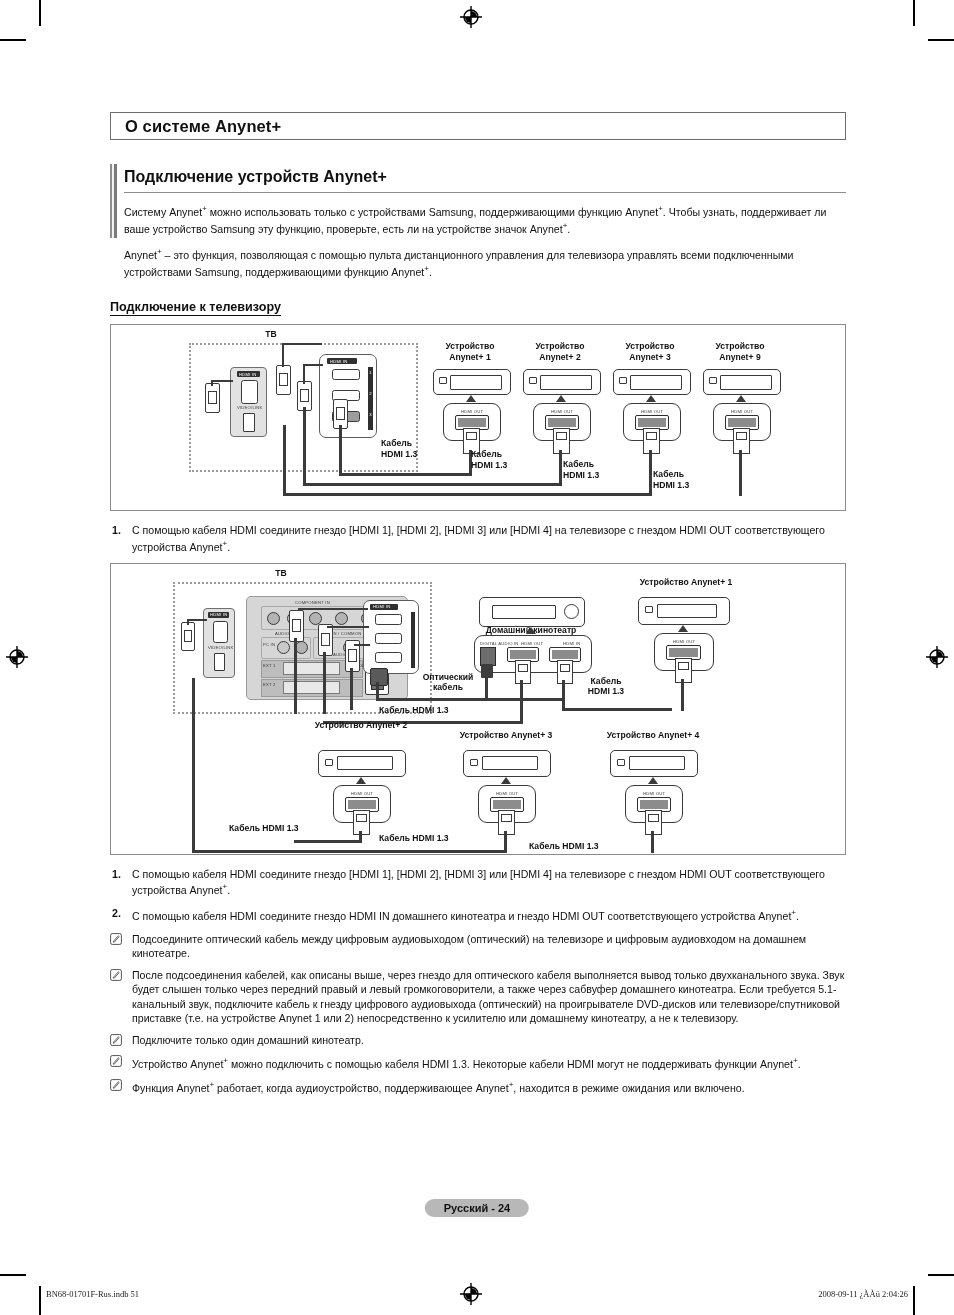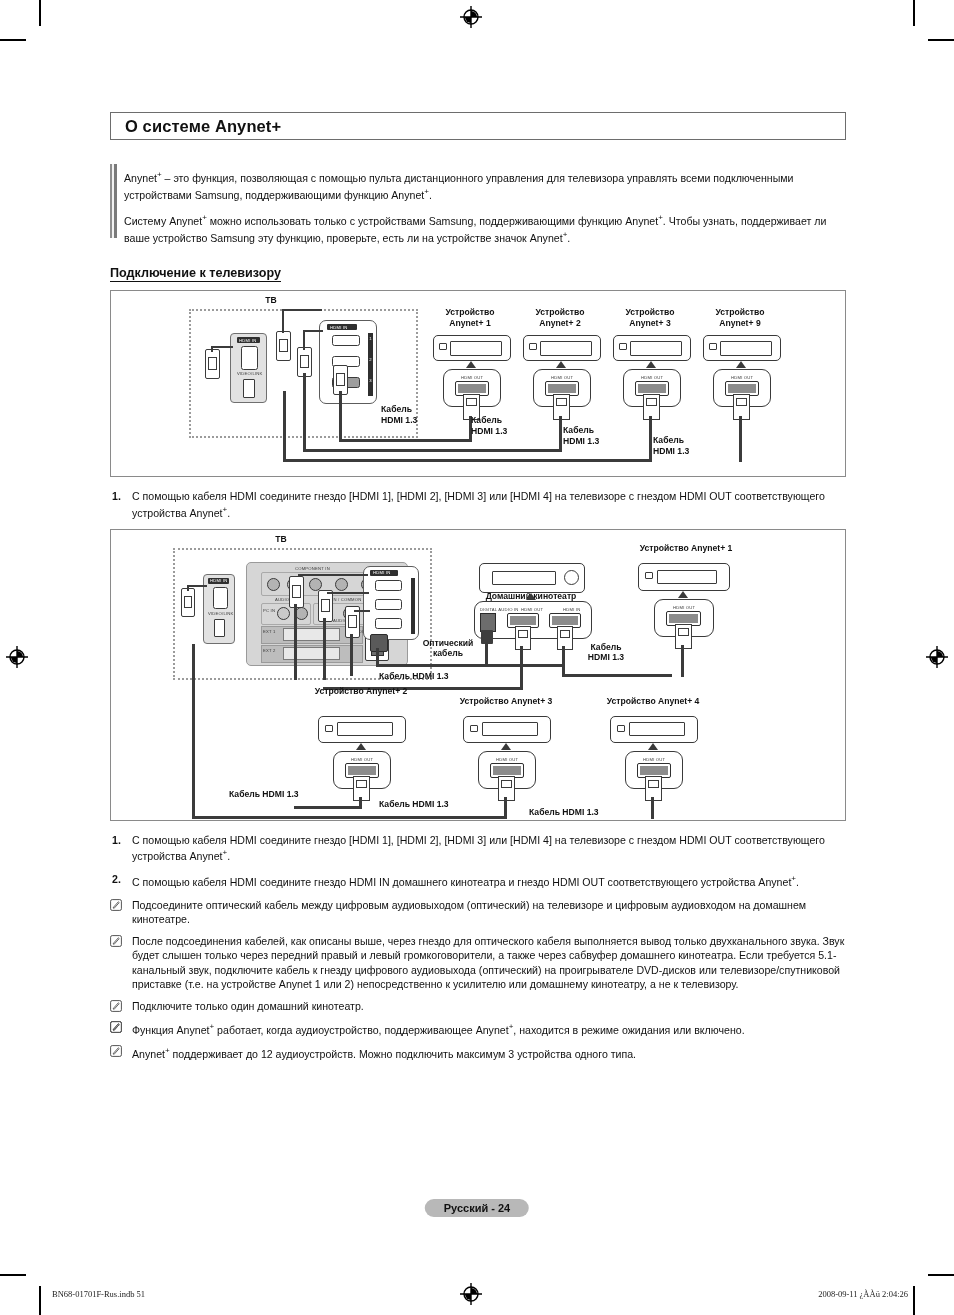--- a/index.html
+++ b/index.html
@@ -73,21 +73,21 @@
   ol.steps li .n{position:absolute;left:2px;top:0;font-weight:bold;}
   ul.notes{margin:6px 0 0 0;padding:0;list-style:none;}
   ul.notes li{position:relative;padding-left:22px;margin-bottom:7px;font-size:10.6px;line-height:14.5px;}
   .noteicon{position:absolute;left:0;top:1px;width:12px;height:12px;}
 
   
   .pagebadge{position:absolute;left:50%;transform:translateX(-50%);top:1199px;
     background:#b8b8b8;color:#111;font-size:11px;font-weight:bold;
     padding:3px 19px;border-radius:9px;}
   .foot{position:absolute;top:1289px;font-size:8.5px;font-family:"Liberation Serif","DejaVu Serif",serif;color:#222;}
-  .foot.left{left:52px;font-family:Liberation Serif, serif;}
+  .foot.left{left:46px;font-family:Liberation Serif, serif;}
   .foot.right{right:46px;}
   .footrule{position:absolute;background:#000;}
 </style>
 </head>
 <body>
 
 <div class="crop" style="left:39px;top:0;width:2px;height:26px;"></div>
 <div class="crop" style="left:0;top:39px;width:26px;height:2px;"></div>
 <div class="crop" style="left:913px;top:0;width:2px;height:26px;"></div>
 <div class="crop" style="left:928px;top:39px;width:26px;height:2px;"></div>
@@ -131,22 +131,23 @@
 
 <div id="page">
 <div class="content">
 
   <div class="hdr-box">
     <span class="t">О системе Anynet+</span>
   </div>
 
   <div class="sec">
     <div class="bar"></div>
+    <h2>Подключение устройств Anynet+</h2>
+    <p>Систему Anynet<span class="sup">+</span> можно использовать только с устройствами Samsung, поддерживающими функцию Anynet<span class="sup">+</span>. Чтобы узнать, поддерживает ли ваше устройство Samsung эту функцию, проверьте, есть ли на устройстве значок Anynet<span class="sup">+</span>.</p>
     <p>Anynet<span class="sup">+</span> – это функция, позволяющая с помощью пульта дистанционного управления для телевизора управлять всеми подключенными устройствами Samsung, поддерживающими функцию Anynet<span class="sup">+</span>.</p>
-    <p>Систему Anynet<span class="sup">+</span> можно использовать только с устройствами Samsung, поддерживающими функцию Anynet<span class="sup">+</span>. Чтобы узнать, поддерживает ли ваше устройство Samsung эту функцию, проверьте, есть ли на устройстве значок Anynet<span class="sup">+</span>.</p>
   </div>
 
   <div style="margin-top:4px">
     <span class="subhead">Подключение к телевизору</span>
   </div>
 
   <div class="diagram d1">
 
     <div class="lbl" style="left:145px;top:4px;width:30px;">ТВ</div>
     <div class="dotted" style="left:78px;top:18px;width:225px;height:125px;"></div>
@@ -520,41 +521,32 @@
       <span>Подключите только один домашний кинотеатр.</span>
     </li>
     <li>
       <span class="noteicon">
         <svg viewBox="0 0 12 12">
               <rect x="0.6" y="0.6" width="10.8" height="10.8" rx="1.6" fill="none" stroke="#555" stroke-width="1"></rect>
               <path d="M3.2 8.6 L8.3 2.8 L9.2 3.6 L4.1 9.3 Z" fill="none" stroke="#555" stroke-width=".9"></path>
               <path d="M3.2 8.6 L4.1 9.3" stroke="#555" stroke-width=".9"></path>
             </svg>
       </span>
+      <span>Устройство Anynet<span class="sup">+</span> можно подключить с помощью кабеля HDMI 1.3. Некоторые кабели HDMI могут не поддерживать функции Anynet<span class="sup">+</span>.</span>
     </li>
     <li>
       <span class="noteicon">
         <svg viewBox="0 0 12 12">
               <rect x="0.6" y="0.6" width="10.8" height="10.8" rx="1.6" fill="none" stroke="#555" stroke-width="1"></rect>
               <path d="M3.2 8.6 L8.3 2.8 L9.2 3.6 L4.1 9.3 Z" fill="none" stroke="#555" stroke-width=".9"></path>
               <path d="M3.2 8.6 L4.1 9.3" stroke="#555" stroke-width=".9"></path>
             </svg>
       </span>
       <span>Функция Anynet<span class="sup">+</span> работает, когда аудиоустройство, поддерживающее Anynet<span class="sup">+</span>, находится в режиме ожидания или включено.</span>
     </li>
-    <li>
-      <span class="noteicon">
-        <svg viewBox="0 0 12 12">
-              <rect x="0.6" y="0.6" width="10.8" height="10.8" rx="1.6" fill="none" stroke="#555" stroke-width="1"></rect>
-              <path d="M3.2 8.6 L8.3 2.8 L9.2 3.6 L4.1 9.3 Z" fill="none" stroke="#555" stroke-width=".9"></path>
-              <path d="M3.2 8.6 L4.1 9.3" stroke="#555" stroke-width=".9"></path>
-            </svg>
-      </span>
-      <span>Anynet<span class="sup">+</span> поддерживает до 12 аудиоустройств. Можно подключить максимум 3 устройства одного типа.</span>
-    </li>
   </ul>
 
 </div>
 
 <div class="pagebadge">Русский - 24</div>
 
 <div class="footrule" style="left:42px;top:1285px;width:0px;height:0px;"></div>
 <div class="foot left">BN68-01701F-Rus.indb   51</div>
 <div class="foot right">2008-09-11   ¿ÀÀü 2:04:26</div>
 

